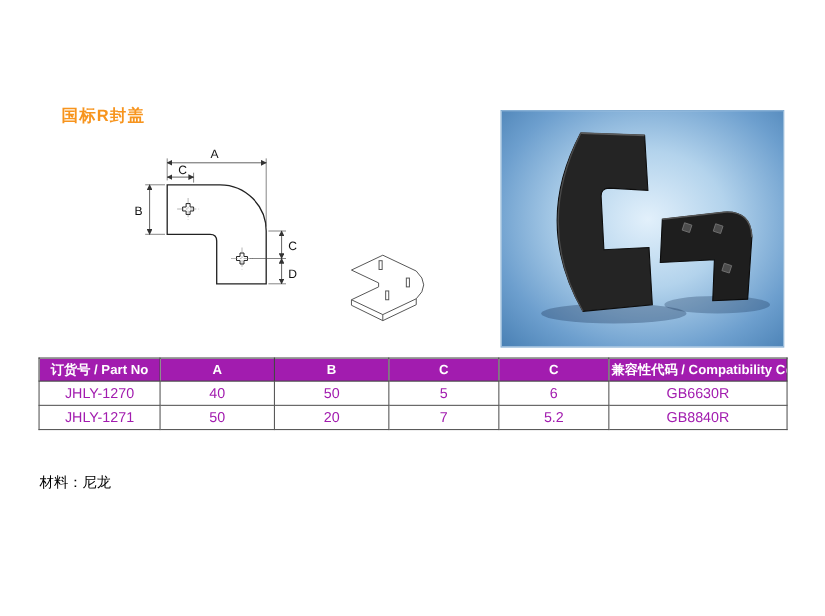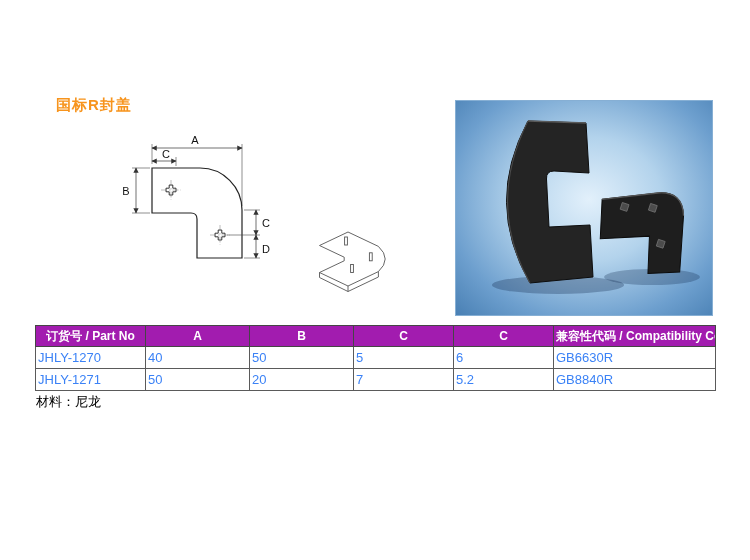--- a/index.html
+++ b/index.html
@@ -24,25 +24,25 @@
     position:absolute;left:35px;top:325px;width:680px;
     border-collapse:collapse;table-layout:fixed;
     font-size:13px;
   }
   table.spec th{
     background:#a21caf;color:#ffffff;font-weight:bold;
     height:20px;border:1px solid #454545;font-size:12px;padding:0 2px;
     text-align:center;white-space:nowrap;overflow:hidden;
   }
   table.spec td{
-    background:#ffffff;color:#3b82f6;height:21px;border:1px solid #5a5a5a;
-    text-align:left;padding:0 2px;
+    background:#ffffff;color:#a21caf;height:21px;border:1px solid #5a5a5a;
+    text-align:center;padding:0 2px;
   }
   .notes{position:absolute;left:36px;top:392px;font-size:13px;line-height:19px;color:#000;}
-  .notes div{white-space:nowrap;}
+  .notes div{white-space:nowrap;margin-top:37px;}
   svg text{font-family:"Liberation Sans","DejaVu Sans",sans-serif;}
 </style>
 </head>
 <body>
 
 <div class="page">
 
   <div class="page-title">国标R封盖</div>
 
   <svg class="drawing-2d" width="180" height="155" viewBox="0 0 180 155">

